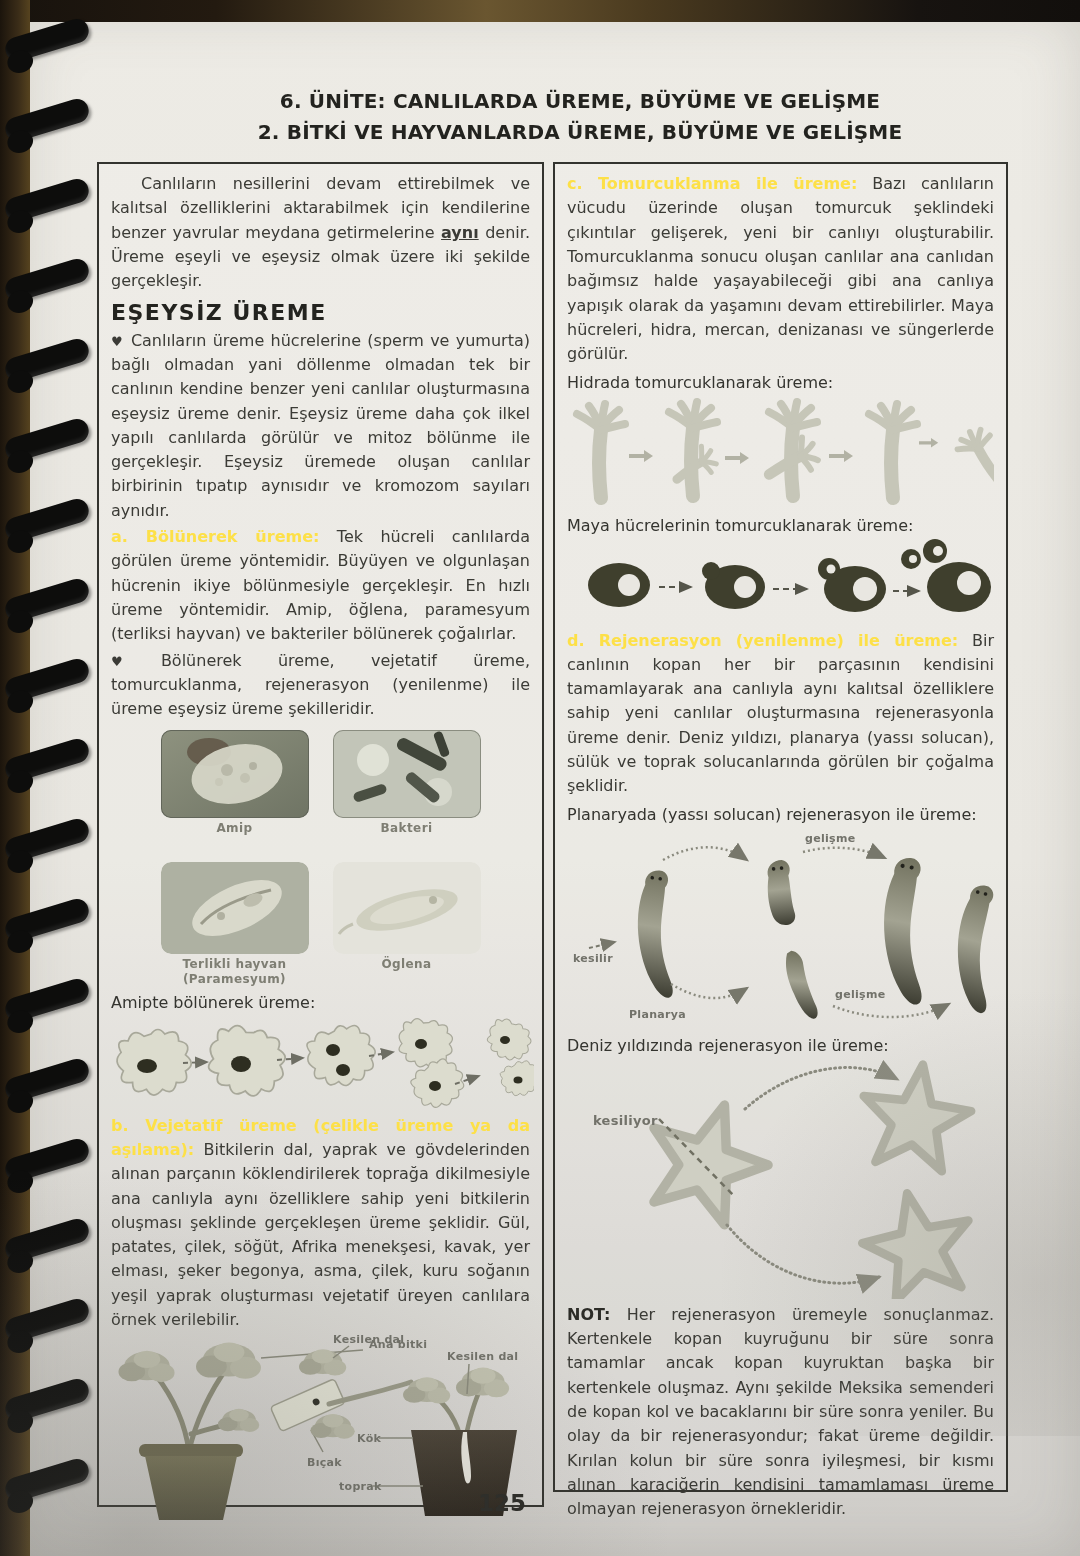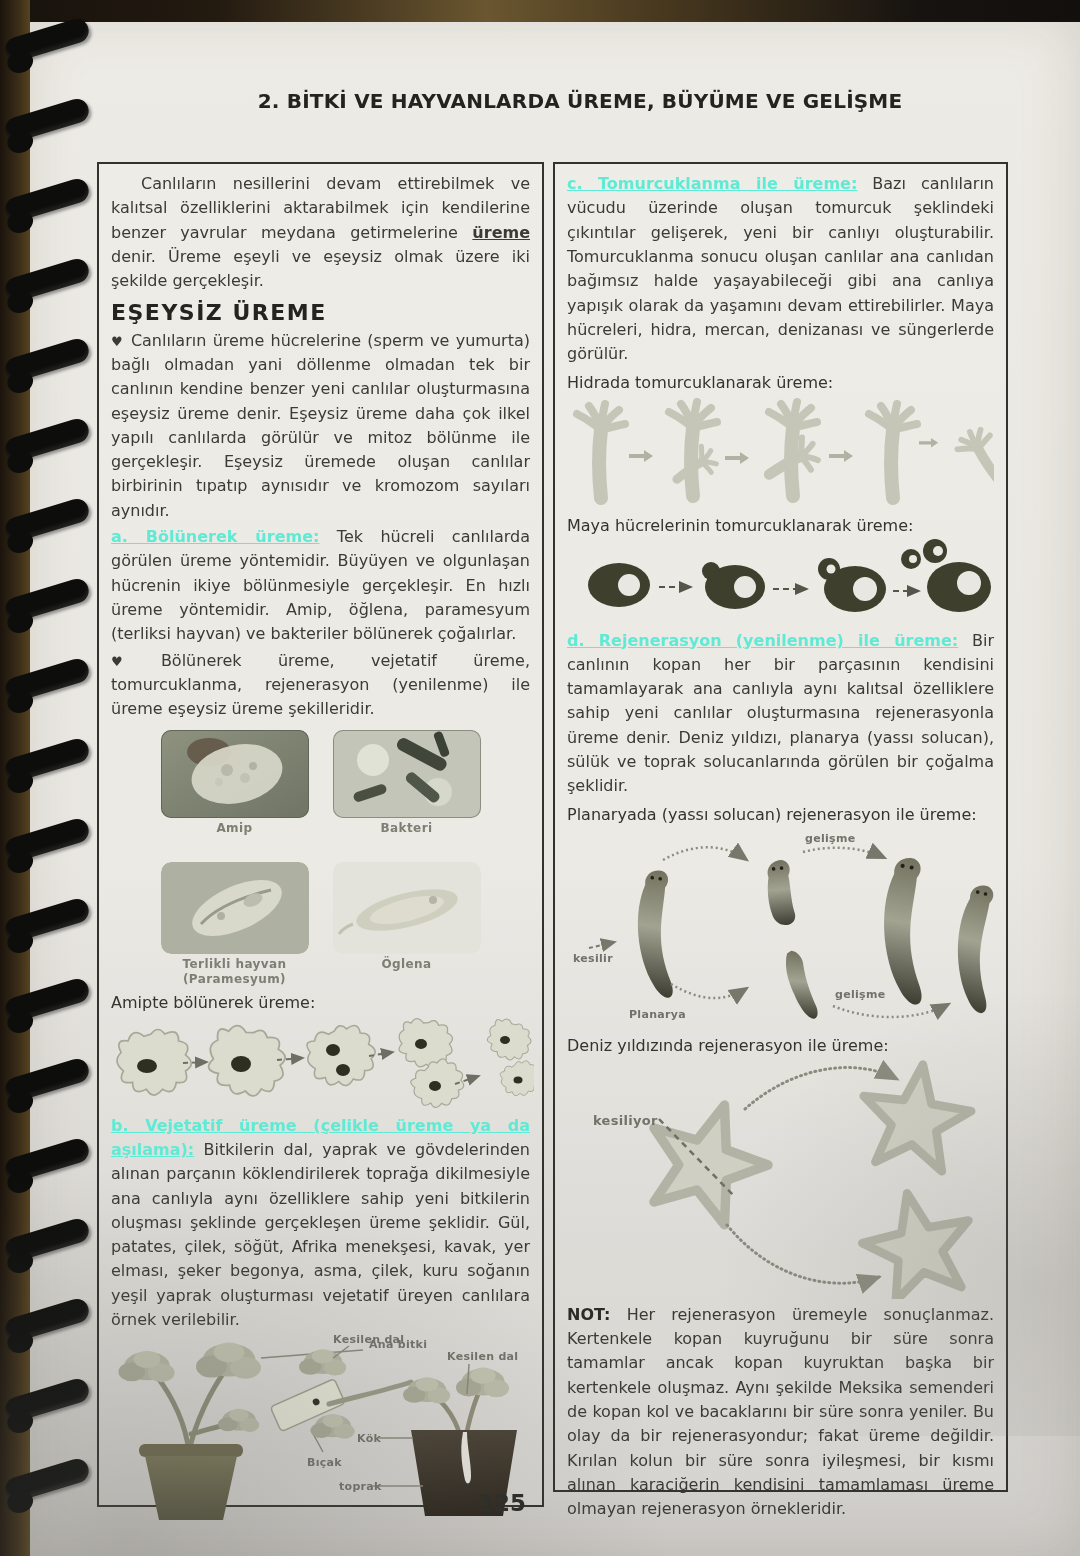--- a/index.html
+++ b/index.html
@@ -26,21 +26,21 @@
   .coil:after{content:"";position:absolute;left:-2px;top:14px;width:26px;height:22px;
     background:#0d0d0c;border-radius:50%;}
   .titles{position:absolute;left:110px;right:30px;top:86px;text-align:center;line-height:1.55;}
   .title-line{font-weight:bold;font-size:20px;color:#23231f;letter-spacing:.2px;}
   .colbox{position:absolute;border:2.5px solid #33332e;background:rgba(255,255,255,.12);
     box-sizing:border-box;padding:8px 12px 10px 12px;}
   #left-box{left:97px;top:162px;width:447px;height:1345px;}
   #right-box{left:553px;top:162px;width:455px;height:1330px;}
   .p{font-size:16px;line-height:1.52;text-align:justify;margin:0 0 2px 0;color:#3b3b36;}
   .indent{text-indent:30px;}
-  .lead{font-weight:bold;text-decoration:underline;color:#5eead4;}
+  .lead{font-weight:bold;color:#fde047;}
   .bold{font-weight:bold;color:#2c2c27;}
   .u{text-decoration:underline;font-weight:bold;}
   .section-heading{font-size:22px;font-weight:bold;text-align:left;color:#23231f;
     letter-spacing:1.5px;margin:6px 0 4px 0;}
   .blt{margin-right:7px;font-size:13px;}
   .caption{font-size:16px;margin:6px 0 2px 0;color:#34342f;}
   .micro-grid{display:grid;grid-template-columns:150px 150px;gap:26px 22px;
     justify-content:center;margin:8px 0 2px 0;}
   .micro-cell{text-align:center;}
   .micro-label{font-size:12px;font-weight:600;color:#7e7e73;letter-spacing:.4px;
@@ -72,26 +72,27 @@
     <div class="coil" style="top: 988px;"></div>
     <div class="coil" style="top: 1068px;"></div>
     <div class="coil" style="top: 1148px;"></div>
     <div class="coil" style="top: 1228px;"></div>
     <div class="coil" style="top: 1308px;"></div>
     <div class="coil" style="top: 1388px;"></div>
     <div class="coil" style="top: 1468px;"></div>
   </div>
 
 <div class="titles">
+  <div class="title-line">6. ÜNİTE: CANLILARDA ÜREME, BÜYÜME VE GELİŞME</div>
   <div class="title-line">2. BİTKİ VE HAYVANLARDA ÜREME, BÜYÜME VE GELİŞME</div>
 </div>
 
 <div id="left-box" class="colbox">
 
-  <p class="p indent"><span>Canlıların nesillerini devam ettirebilmek ve kalıtsal özelliklerini aktarabilmek için kendilerine benzer yavrular meydana getirmelerine </span><span class="u">üreme</span><span> denir. Üreme eşeyli ve eşeysiz olmak üzere iki şekilde gerçekleşir.</span></p>
+  <p class="p indent"><span>Canlıların nesillerini devam ettirebilmek ve kalıtsal özelliklerini aktarabilmek için kendilerine benzer yavrular meydana getirmelerine </span><span class="u">aynı</span><span> denir. Üreme eşeyli ve eşeysiz olmak üzere iki şekilde gerçekleşir.</span></p>
 
   <div class="section-heading">EŞEYSİZ ÜREME</div>
 
   <p class="p"><span class="blt">♥</span><span>Canlıların üreme hücrelerine (sperm ve yumurta) bağlı olmadan yani döllenme olmadan tek bir canlının kendine benzer yeni canlılar oluşturmasına eşeysiz üreme denir. Eşeysiz üreme daha çok ilkel yapılı canlılarda görülür ve mitoz bölünme ile gerçekleşir. Eşeysiz üremede oluşan canlılar birbirinin tıpatıp aynısıdır ve kromozom sayıları aynıdır.</span></p>
 
   <p class="p"><span class="lead">a. Bölünerek üreme:</span><span> Tek hücreli canlılarda görülen üreme yöntemidir. Büyüyen ve olgunlaşan hücrenin ikiye bölünmesiyle gerçekleşir. En hızlı üreme yöntemidir. Amip, öğlena, paramesyum (terliksi hayvan) ve bakteriler bölünerek çoğalırlar.</span></p>
 
   <p class="p"><span class="blt">♥</span><span>Bölünerek üreme, vejetatif üreme, tomurcuklanma, rejenerasyon (yenilenme) ile üreme eşeysiz üreme şekilleridir.</span></p>
 
   <div class="micro-grid">

